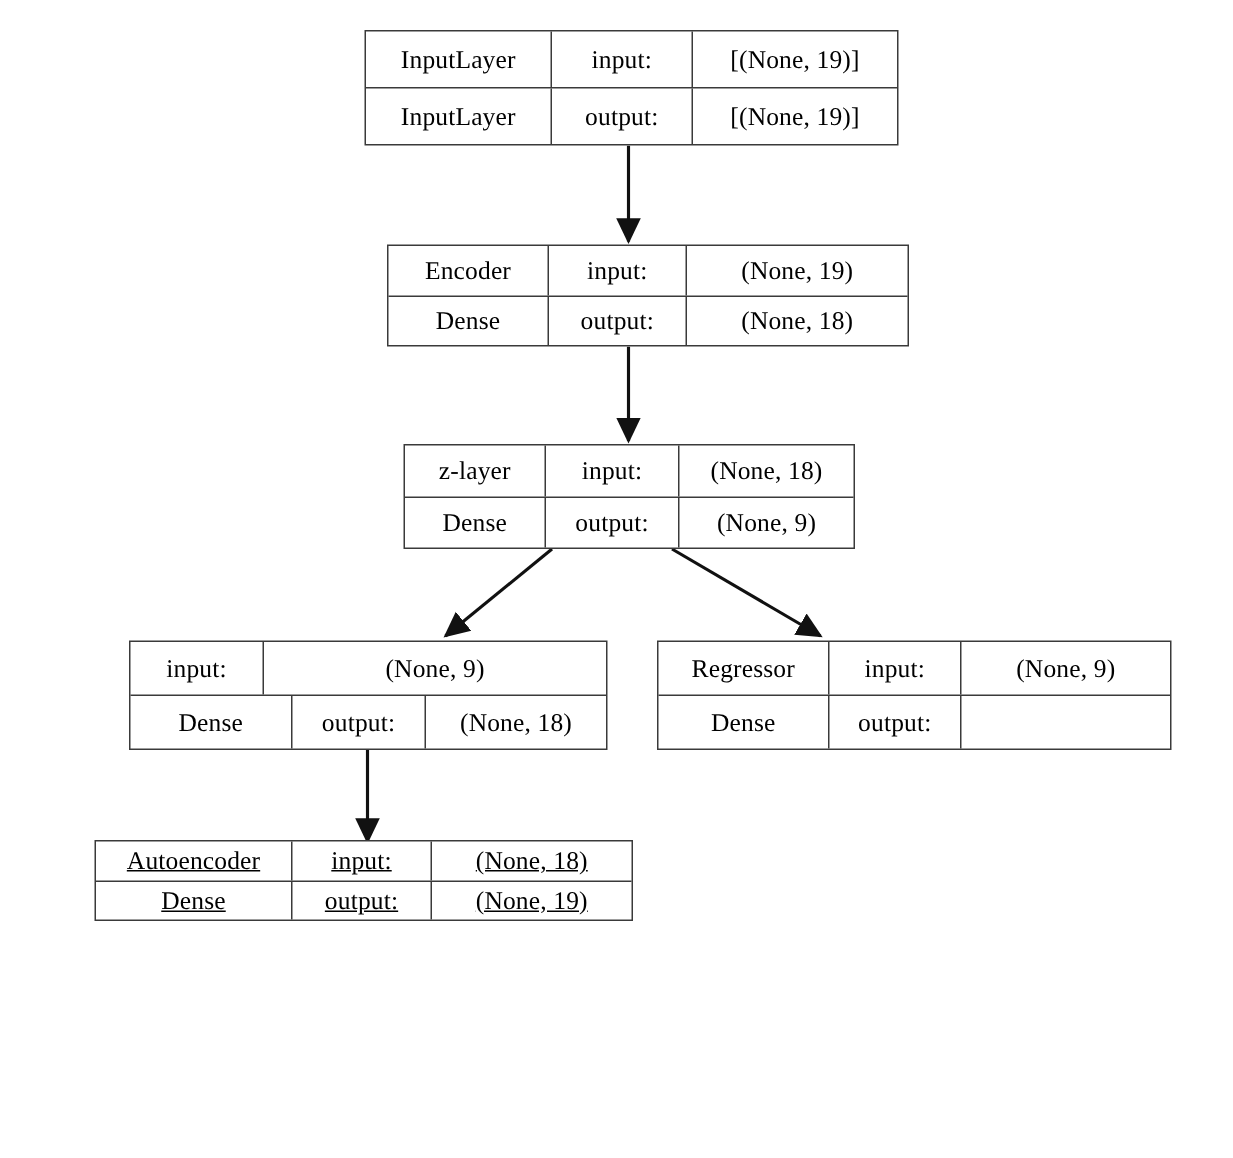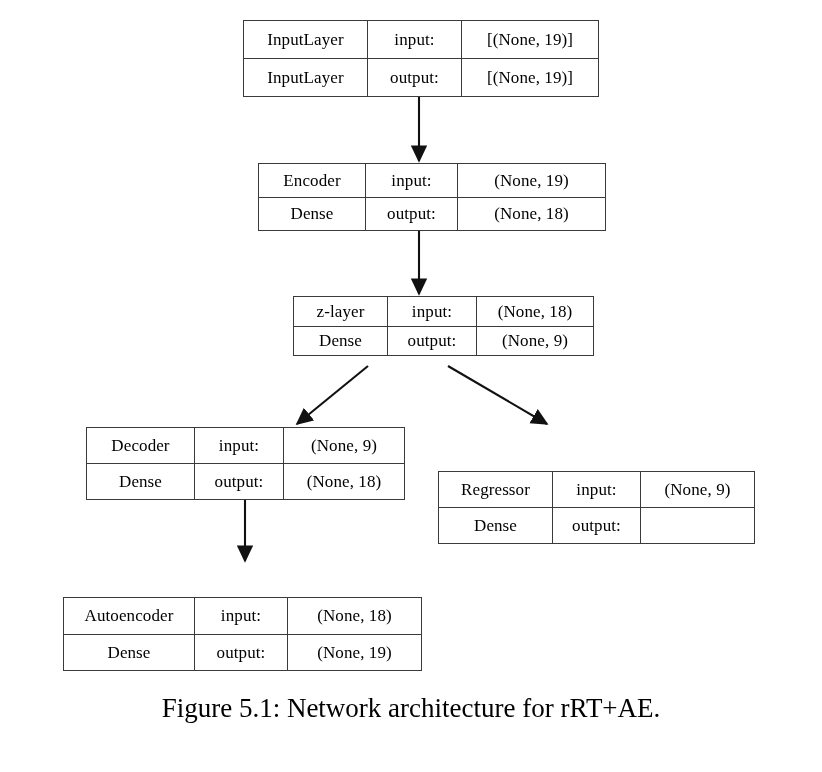--- a/index.html
+++ b/index.html
@@ -120,63 +120,61 @@
           <div class="node-cell cell-name" style="width: 107px; flex: 0 0 107px;">Encoder</div>
           <div class="node-cell cell-io" style="width: 92px; flex: 0 0 92px;">input:</div>
           <div class="node-cell cell-shape" style="flex: 1 1 auto;">(None, 19)</div>
         </div>
         <div class="node-row row-bottom">
           <div class="node-cell cell-name" style="width: 107px; flex: 0 0 107px;">Dense</div>
           <div class="node-cell cell-io" style="width: 92px; flex: 0 0 92px;">output:</div>
           <div class="node-cell cell-shape" style="flex: 1 1 auto;">(None, 18)</div>
         </div>
       </div>
-      <div class="node-box" style="left: 269px; top: 296px; width: 301px; height: 60px; margin-left: 24px;">
+      <div class="node-box" style="left: 269px; top: 296px; width: 301px; height: 70px;">
         <div class="node-row row-top">
           <div class="node-cell cell-name" style="width: 94px; flex: 0 0 94px;">z-layer</div>
           <div class="node-cell cell-io" style="width: 89px; flex: 0 0 89px;">input:</div>
           <div class="node-cell cell-shape" style="flex: 1 1 auto;">(None, 18)</div>
         </div>
         <div class="node-row row-bottom">
           <div class="node-cell cell-name" style="width: 94px; flex: 0 0 94px;">Dense</div>
           <div class="node-cell cell-io" style="width: 89px; flex: 0 0 89px;">output:</div>
           <div class="node-cell cell-shape" style="flex: 1 1 auto;">(None, 9)</div>
         </div>
       </div>
       <div class="node-box" style="left: 86px; top: 427px; width: 319px; height: 73px;">
         <div class="node-row row-top">
-          <div class="node-cell cell-name" style="width: 108px; flex: 0 0 108px;">Decoder</div>
           <div class="node-cell cell-io" style="width: 89px; flex: 0 0 89px;">input:</div>
           <div class="node-cell cell-shape" style="flex: 1 1 auto;">(None, 9)</div>
         </div>
         <div class="node-row row-bottom">
           <div class="node-cell cell-name" style="width: 108px; flex: 0 0 108px;">Dense</div>
           <div class="node-cell cell-io" style="width: 89px; flex: 0 0 89px;">output:</div>
           <div class="node-cell cell-shape" style="flex: 1 1 auto;">(None, 18)</div>
         </div>
       </div>
-      <div class="node-box" style="left: 438px; top: 427px; width: 317px; height: 73px; margin-top: 44px;">
+      <div class="node-box" style="left: 438px; top: 427px; width: 343px; height: 73px;">
         <div class="node-row row-top">
           <div class="node-cell cell-name" style="width: 114px; flex: 0 0 114px;">Regressor</div>
           <div class="node-cell cell-io" style="width: 88px; flex: 0 0 88px;">input:</div>
           <div class="node-cell cell-shape" style="flex: 1 1 auto;">(None, 9)</div>
         </div>
         <div class="node-row row-bottom">
           <div class="node-cell cell-name" style="width: 114px; flex: 0 0 114px;">Dense</div>
           <div class="node-cell cell-io" style="width: 88px; flex: 0 0 88px;">output:</div>
         </div>
       </div>
-      <div class="node-box" style="left: 63px; top: 597px; width: 359px; height: 74px;">
+      <div class="node-box" style="left: 63px; top: 560px; width: 359px; height: 54px; text-decoration: underline;">
         <div class="node-row row-top">
           <div class="node-cell cell-name" style="width: 131px; flex: 0 0 131px;">Autoencoder</div>
           <div class="node-cell cell-io" style="width: 93px; flex: 0 0 93px;">input:</div>
           <div class="node-cell cell-shape" style="flex: 1 1 auto;">(None, 18)</div>
         </div>
         <div class="node-row row-bottom">
           <div class="node-cell cell-name" style="width: 131px; flex: 0 0 131px;">Dense</div>
           <div class="node-cell cell-io" style="width: 93px; flex: 0 0 93px;">output:</div>
           <div class="node-cell cell-shape" style="flex: 1 1 auto;">(None, 19)</div>
         </div>
       </div>
     </div>
 
-  <div id="figure-caption">Figure 5.1: Network architecture for rRT+AE.</div>
 </div>
 
 </body></html>

